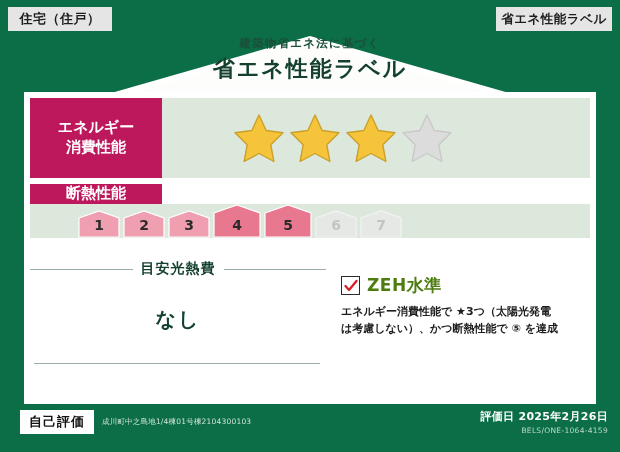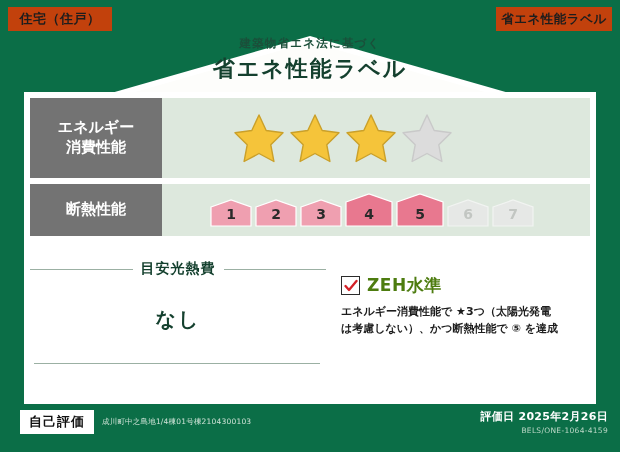--- a/index.html
+++ b/index.html
@@ -16,21 +16,21 @@
     background: #0b6e47;
   }
   .roof {
     position: absolute;
     left: 0; top: 0; width: 620px; height: 452px;
   }
 
   
   .corner-badge {
     position: absolute;
-    background: #c2410c;
+    background: #e5e5e5;
     color: #1d1d1d;
     font-weight: bold;
     letter-spacing: .5px;
     display: flex; align-items: center; justify-content: center;
     z-index: 6;
   }
   .badge-left {
     left: 8px; top: 7px;
     width: 104px; height: 24px;
     font-size: 13px;
@@ -60,25 +60,25 @@
     position: absolute;
     left: 24px; top: 92px;
     width: 572px; height: 312px;
     background: #ffffff;
     z-index: 4;
   }
 
   
   .perf-row { display: flex; align-items: stretch; }
   .row-energy { height: 80px; margin: 6px 6px 0 6px; }
-  .row-insul  { height: 52px; margin: 6px 6px 0 6px; }
+  .row-insul  { height: 52px; margin: 6px 6px 0 6px; flex-direction: column; }
 
   .row-key {
     width: 132px;
-    background: #737373;
+    background: #be185d;
     color: #ffffff;
     font-weight: bold;
     font-size: 15px;
     line-height: 1.32;
     display: flex; align-items: center; justify-content: center;
     text-align: center;
     flex: none;
   }
   .row-val {
     flex: 1;

